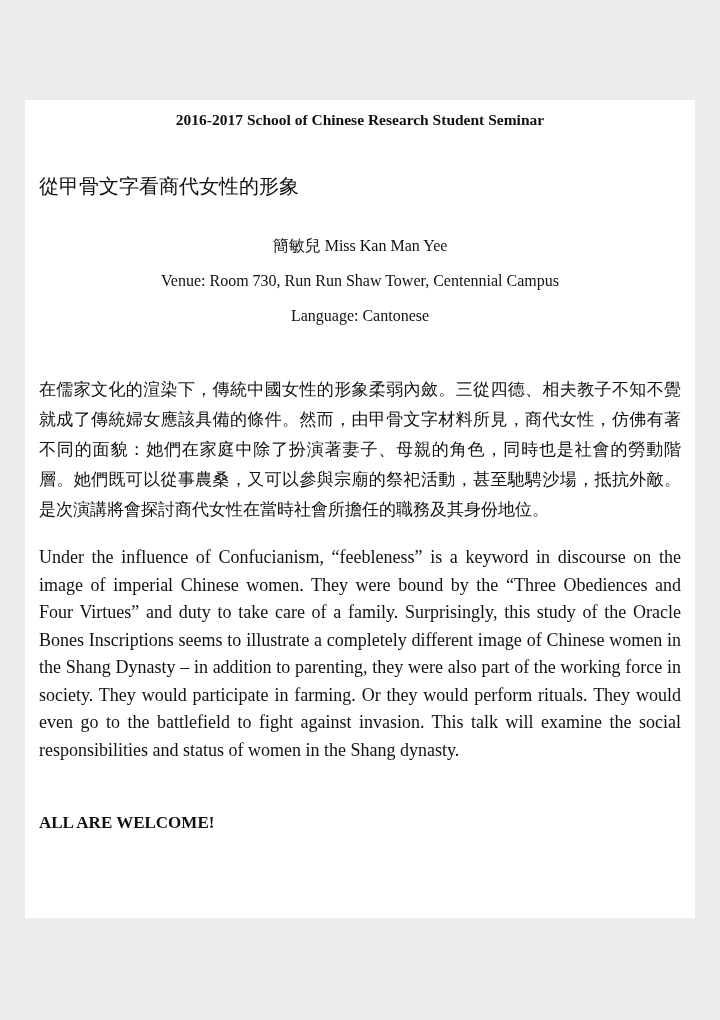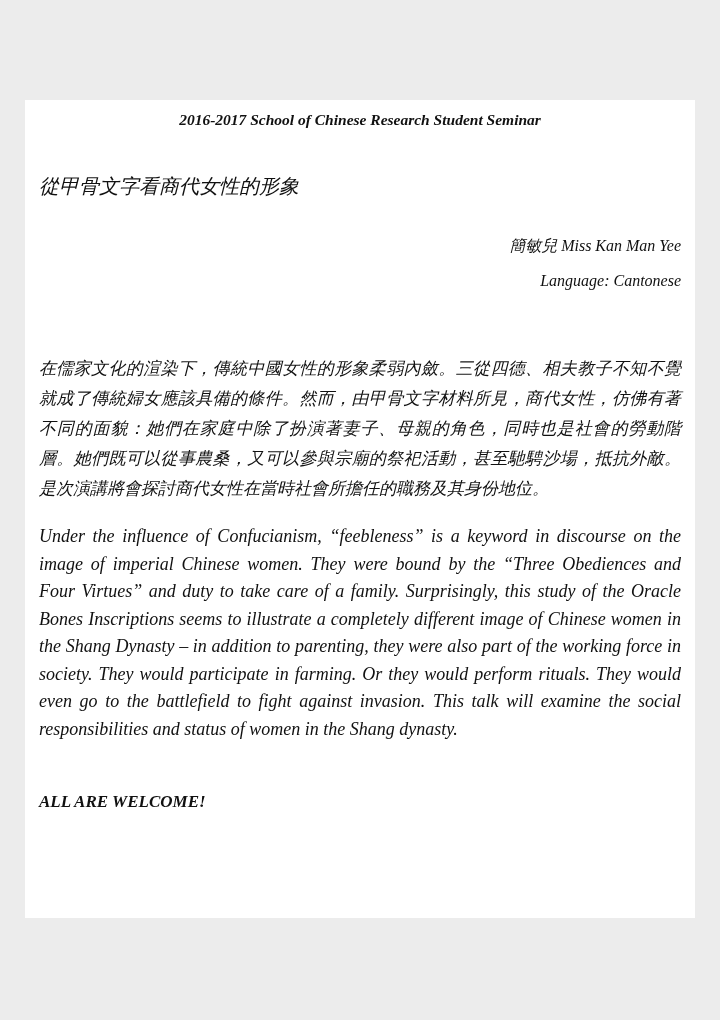--- a/index.html
+++ b/index.html
@@ -7,21 +7,20 @@
     width: 720px;
     height: 1020px;
     font-family: "Liberation Serif", "DejaVu Serif", serif;
   }
   .canvas {
     position: relative;
     width: 720px;
     height: 1020px;
     background: #ececec;
     overflow: hidden;
-    font-style: italic;
   }
   .paper {
     position: absolute;
     left: 25px;
     top: 100px;
     width: 670px;
     height: 818px;
     background: #ffffff;
     padding: 0 14px;
     color: #111111;
@@ -41,31 +40,31 @@
     line-height: 28px;
   }
   .title-en {
     margin-top: 18px;
     text-align: center;
     font-weight: bold;
     font-size: 17.5px;
     line-height: 28px;
   }
   .info {
-    text-align: right;
+    text-align: center;
     font-size: 16px;
     line-height: 20px;
     margin-bottom: 15px;
   }
   .info.first { margin-top: 36px; }
   .abstract {
     text-align: justify;
   }
   .abstract.zh {
-    margin-top: 63px;
+    margin-top: 49px;
     font-size: 17px;
     line-height: 30px;
   }
   .abstract.en {
     margin-top: 19px;
     font-size: 18px;
     line-height: 27.5px;
   }
   .footer-note {
     margin-top: 49px;
@@ -82,20 +81,21 @@
   <div class="paper" style="background: rgb(255, 255, 255); color: rgb(17, 17, 17);">
 
     <div class="series-header">2016-2017 School of Chinese Research Student Seminar</div>
 
     <h1 class="title-zh">從甲骨文字看商代女性的形象</h1>
 
 
     <div class="info first">簡敏兒 Miss Kan Man Yee</div>
 
 
+    <div class="info">Venue: Room 730, Run Run Shaw Tower, Centennial Campus</div>
 
     <div class="info">Language: Cantonese</div>
 
     <p class="abstract zh">在儒家文化的渲染下，傳統中國女性的形象柔弱內斂。三從四德、相夫教子不知不覺就成了傳統婦女應該具備的條件。然而，由甲骨文字材料所見，商代女性，仿佛有著不同的面貌：她們在家庭中除了扮演著妻子、母親的角色，同時也是社會的勞動階層。她們既可以從事農桑，又可以參與宗廟的祭祀活動，甚至馳騁沙場，抵抗外敵。是次演講將會探討商代女性在當時社會所擔任的職務及其身份地位。</p>
 
     <p class="abstract en">Under the influence of Confucianism, “feebleness” is a keyword in discourse on the image of imperial Chinese women.  They were bound by the “Three Obediences and Four Virtues” and duty to take care of a family. Surprisingly, this study of the Oracle Bones Inscriptions seems to illustrate a completely different image of Chinese women in the Shang Dynasty – in addition to parenting, they were also part of the working force in society. They would participate in farming. Or they would perform rituals. They would even go to the battlefield to fight against invasion. This talk will examine the social responsibilities and status of women in the Shang dynasty.</p>
 
     <div class="footer-note">ALL ARE WELCOME!</div>
 
   </div>

